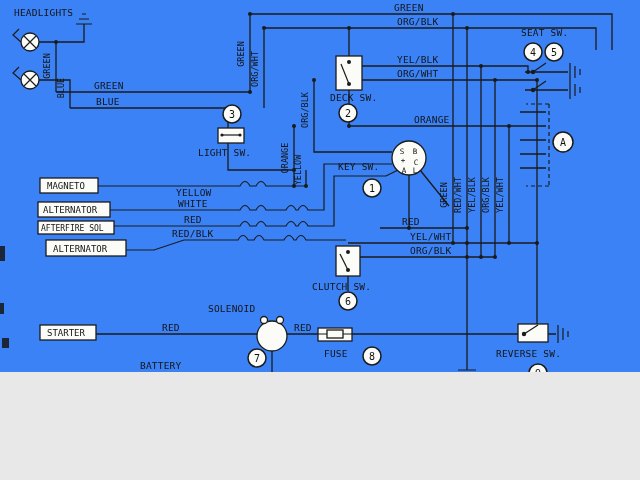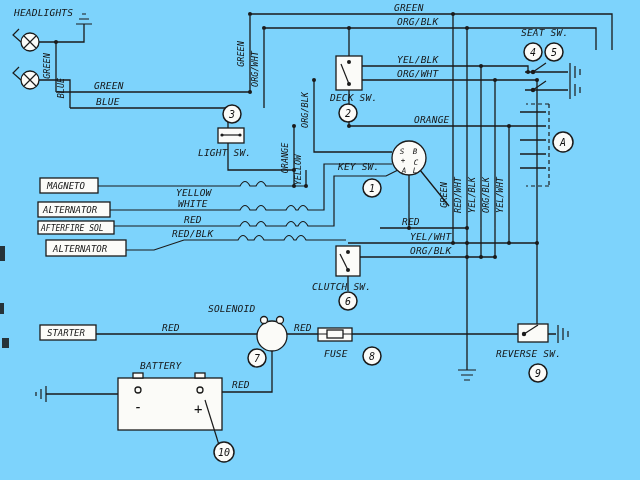--- a/index.html
+++ b/index.html
@@ -1,17 +1,17 @@
 <!DOCTYPE html>
 <html><head>
 <meta charset="utf-8">
 <style>
   html,body{margin:0;padding:0;background:#e8e8e8;}
-  .page{width:640px;height:480px;background:#7dd3fc;position:relative;overflow:hidden;
-        font-family:"DejaVu Sans Mono", monospace;font-style:italic;}
+  .page{width:640px;height:372px;background:#3b82f6;position:relative;overflow:hidden;
+        font-family:"DejaVu Sans Mono", monospace;}
   svg{display:block;}
   .w{stroke:#1b1b1b;stroke-width:1.3;fill:none;}
   .w2{stroke:#1b1b1b;stroke-width:1.2;fill:none;}
   .dash{stroke:#1b1b1b;stroke-width:1.2;fill:none;stroke-dasharray:4,3;}
   .box{stroke:#1b1b1b;stroke-width:1.3;fill:#fbfbf8;}
   .dot{fill:#1b1b1b;stroke:none;}
   .lbl{font-family:"DejaVu Sans Mono",monospace;font-size:9.5px;fill:#141414;letter-spacing:.2px;}
   .lbl-sm{font-family:"DejaVu Sans Mono",monospace;font-size:8px;fill:#141414;}
   .boxlbl{font-family:"DejaVu Sans Mono",monospace;font-size:9px;fill:#141414;}
   .vlbl{font-family:"DejaVu Sans Mono",monospace;font-size:8.5px;fill:#141414;}

